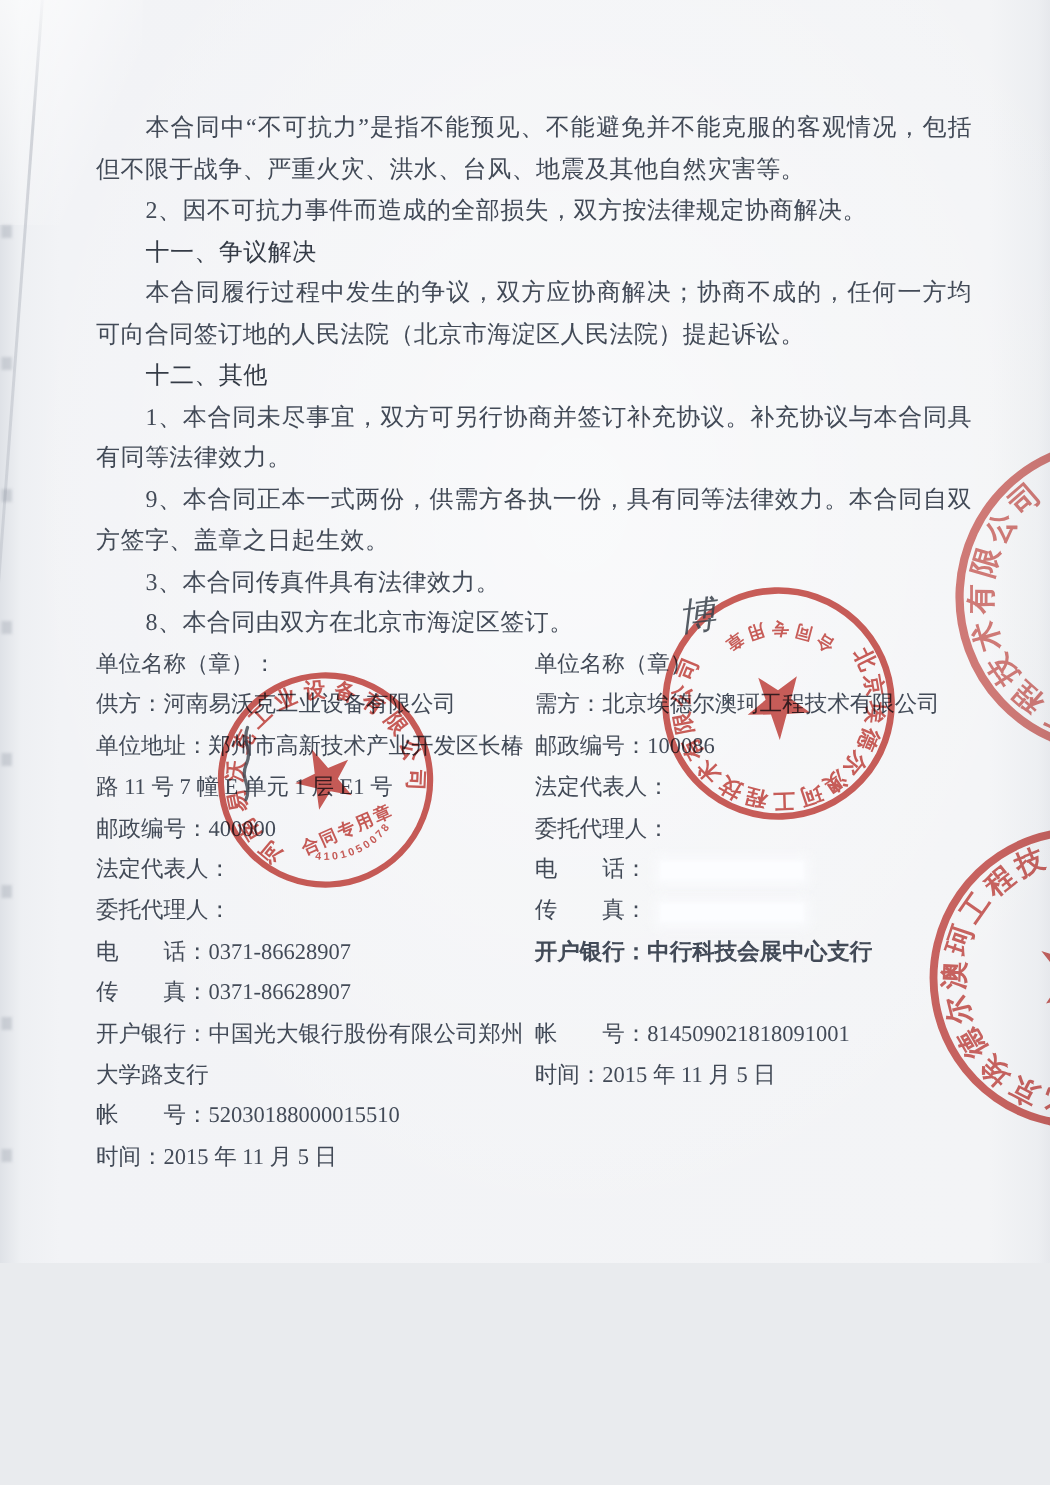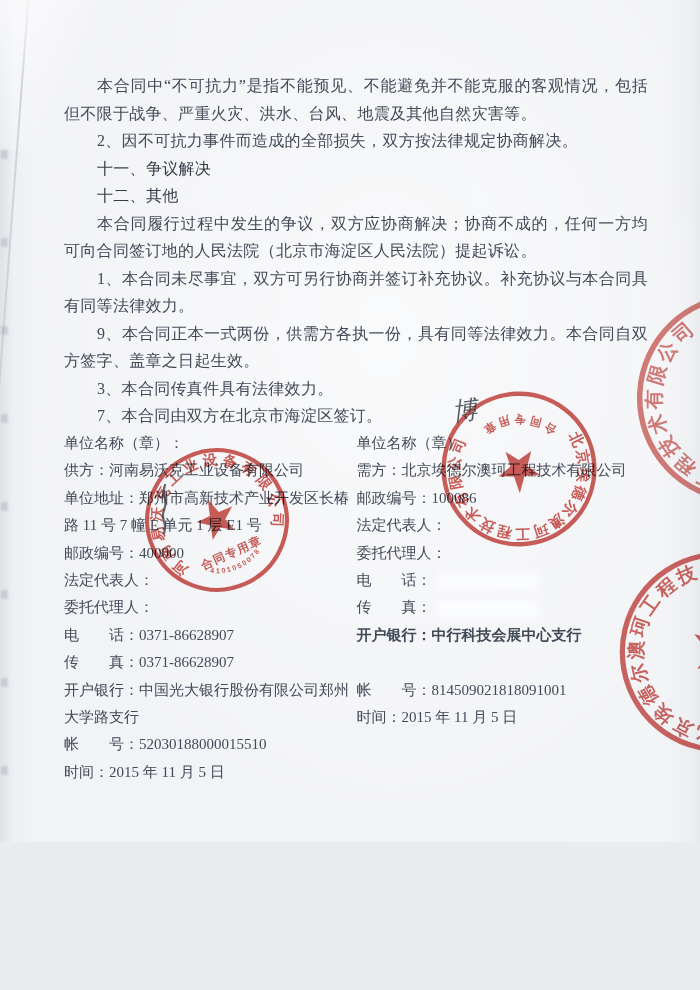--- a/index.html
+++ b/index.html
@@ -63,26 +63,26 @@
 
   <div class="fold-topleft"></div>
   <div class="crease-left"></div>
   <div class="crease-bottom"></div>
   <div class="bleed-marks"></div>
 
   <div class="clauses">
       <p class="para ">本合同中“不可抗力”是指不能预见、不能避免并不能克服的客观情况，包括但不限于战争、严重火灾、洪水、台风、地震及其他自然灾害等。</p>
       <p class="para ">2、因不可抗力事件而造成的全部损失，双方按法律规定协商解决。</p>
       <p class="para heading">十一、争议解决</p>
+      <p class="para ">本合同履行过程中发生的争议，双方应协商解决；协商不成的，任何一方均可向合同签订地的人民法院（北京市海淀区人民法院）提起诉讼。</p>
       <p class="para heading">十二、其他</p>
-      <p class="para ">本合同履行过程中发生的争议，双方应协商解决；协商不成的，任何一方均可向合同签订地的人民法院（北京市海淀区人民法院）提起诉讼。</p>
       <p class="para ">1、本合同未尽事宜，双方可另行协商并签订补充协议。补充协议与本合同具有同等法律效力。</p>
       <p class="para ">9、本合同正本一式两份，供需方各执一份，具有同等法律效力。本合同自双方签字、盖章之日起生效。</p>
       <p class="para ">3、本合同传真件具有法律效力。</p>
-      <p class="para ">7、本合同由双方在北京市海淀区签订。</p>
+      <p class="para ">8、本合同由双方在北京市海淀区签订。</p>
     </div>
 
   <div class="sig">
     <div class="sig-col supplier">
         <div class="sig-row"><span class="lab">单位名称（章）：</span><span class="val"></span></div>
         <div class="sig-row"><span class="lab">供方：</span><span class="val">河南易沃克工业设备有限公司</span></div>
         <div class="sig-row"><span class="lab">单位地址：</span><span class="val">郑州市高新技术产业开发区长椿路 11 号 7 幢 E 单元 1 层 E1 号</span></div>
         <div class="sig-row"><span class="lab">邮政编号：</span><span class="val">400000</span></div>
         <div class="sig-row"><span class="lab">法定代表人：</span><span class="val"></span></div>
         <div class="sig-row"><span class="lab">委托代理人：</span><span class="val"></span></div>

